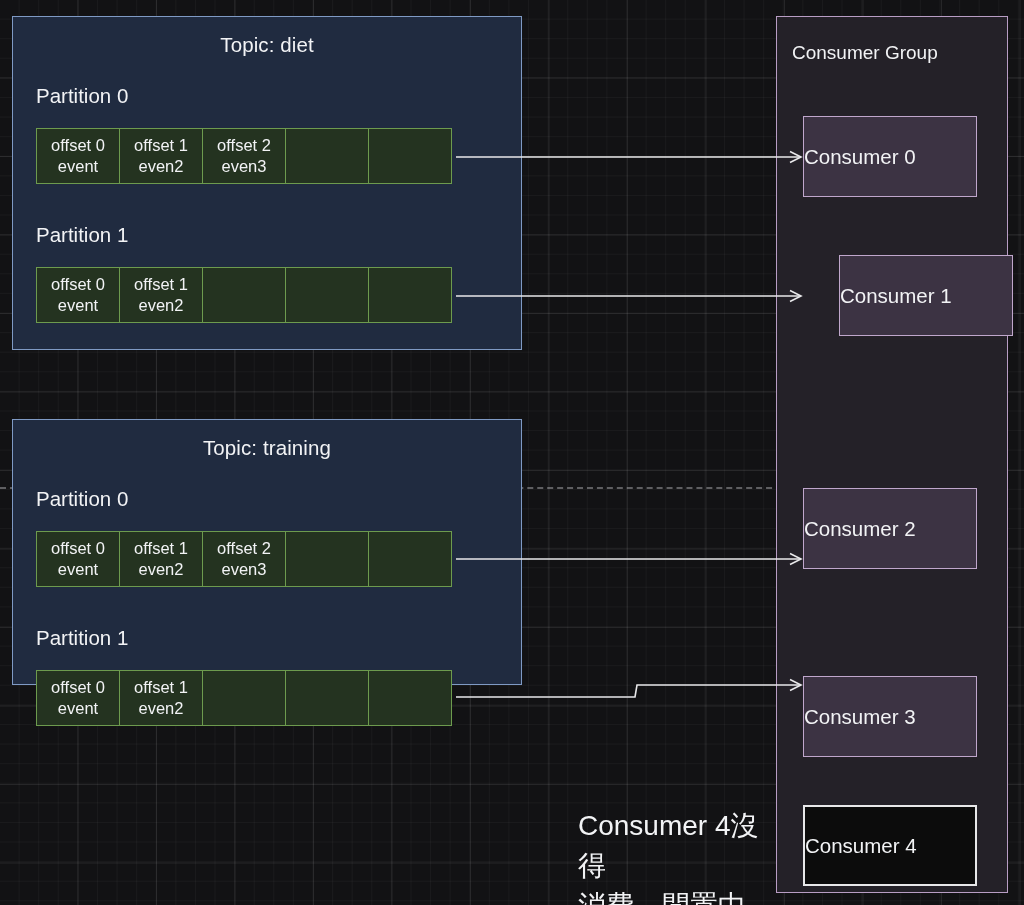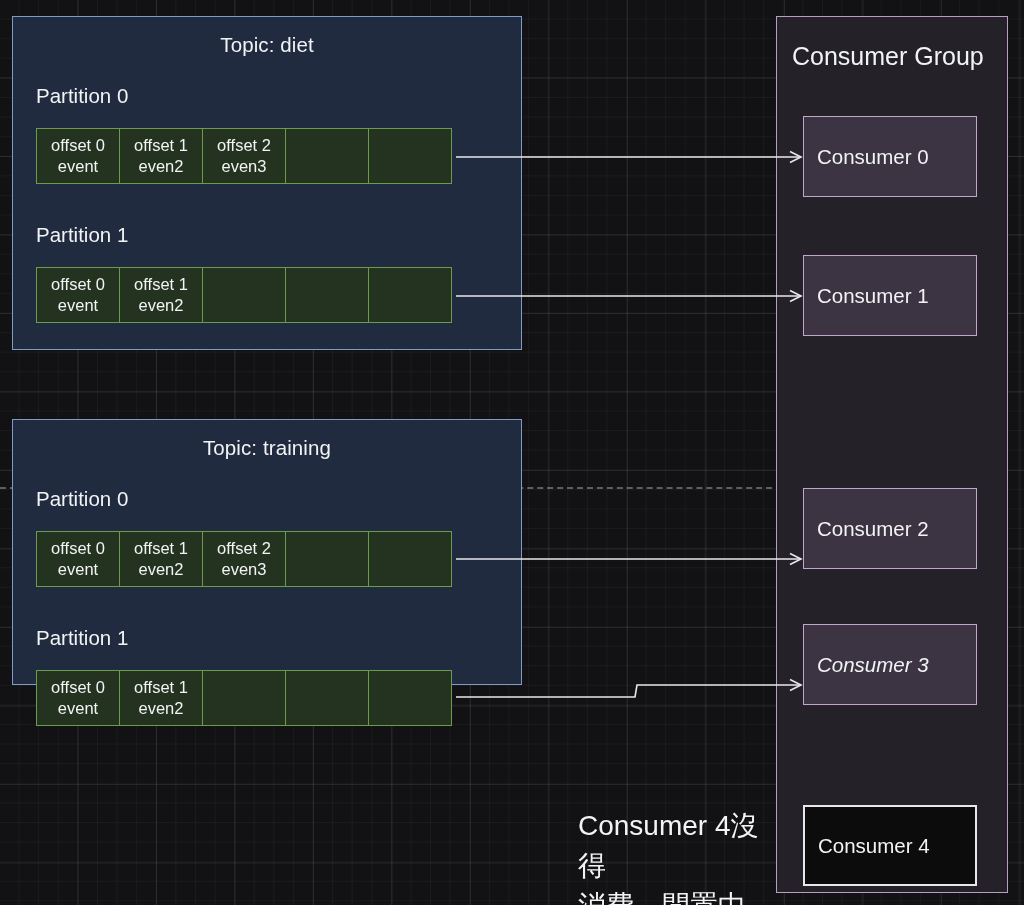--- a/index.html
+++ b/index.html
@@ -90,33 +90,33 @@
     position: absolute;
     box-sizing: border-box;
     background: #242128;
     border: 1.5px solid #b89dc4;
   }
   .group-title {
     position: absolute;
     top: 42px;
     left: 792px;
     color: #f2f3f5;
-    font-size: 25px;
+    font-size: 19px;
   }
   .consumer-box {
     position: absolute;
     box-sizing: border-box;
     left: 803px;
     width: 174px;
     height: 81px;
     background: #3c3343;
     border: 1.5px solid #c0a7cc;
     display: flex;
     align-items: center;
-    padding-left: 13px;
+    padding-left: 0;
     color: #f2f3f5;
     font-size: 20.5px;
   }
   .consumer-box.idle {
     background: #0c0c0c;
     border: 2px solid #e8e8ea;
   }
 
   
   .arrow-svg {
@@ -245,23 +245,23 @@
           <span class="l1"></span>
           <span class="l2"></span>
         </div>
       </div>
     </div>
 
   <div class="group-panel" id="group-panel" style="left: 776px; top: 16px; width: 232px; height: 877px;"></div>
   <div class="group-title">Consumer Group</div>
   <div id="consumers-layer">
       <div class="consumer-box" style="top: 116px;">Consumer 0</div>
-      <div class="consumer-box" style="top: 255px;">Consumer 1</div>
+      <div class="consumer-box" style="top: 255px; margin-left: 36px;">Consumer 1</div>
       <div class="consumer-box" style="top: 488px;">Consumer 2</div>
-      <div class="consumer-box" style="top: 624px; font-style: italic;">Consumer 3</div>
+      <div class="consumer-box" style="top: 676px;">Consumer 3</div>
       <div class="consumer-box idle" style="top: 805px;">Consumer 4</div>
     </div>
 
   <svg class="arrow-svg" id="arrow-svg" viewBox="0 0 1024 905">
       <g>
         <path d="M 456 157 L 801 157" fill="none" stroke="#e8e8ea" stroke-width="1.6"></path>
         <path d="M 790 151.5 L 801 157 L 790 162.5" fill="none" stroke="#e8e8ea" stroke-width="1.6" stroke-linejoin="miter"></path>
       </g>
       <g>
         <path d="M 456 296 L 801 296" fill="none" stroke="#e8e8ea" stroke-width="1.6"></path>

